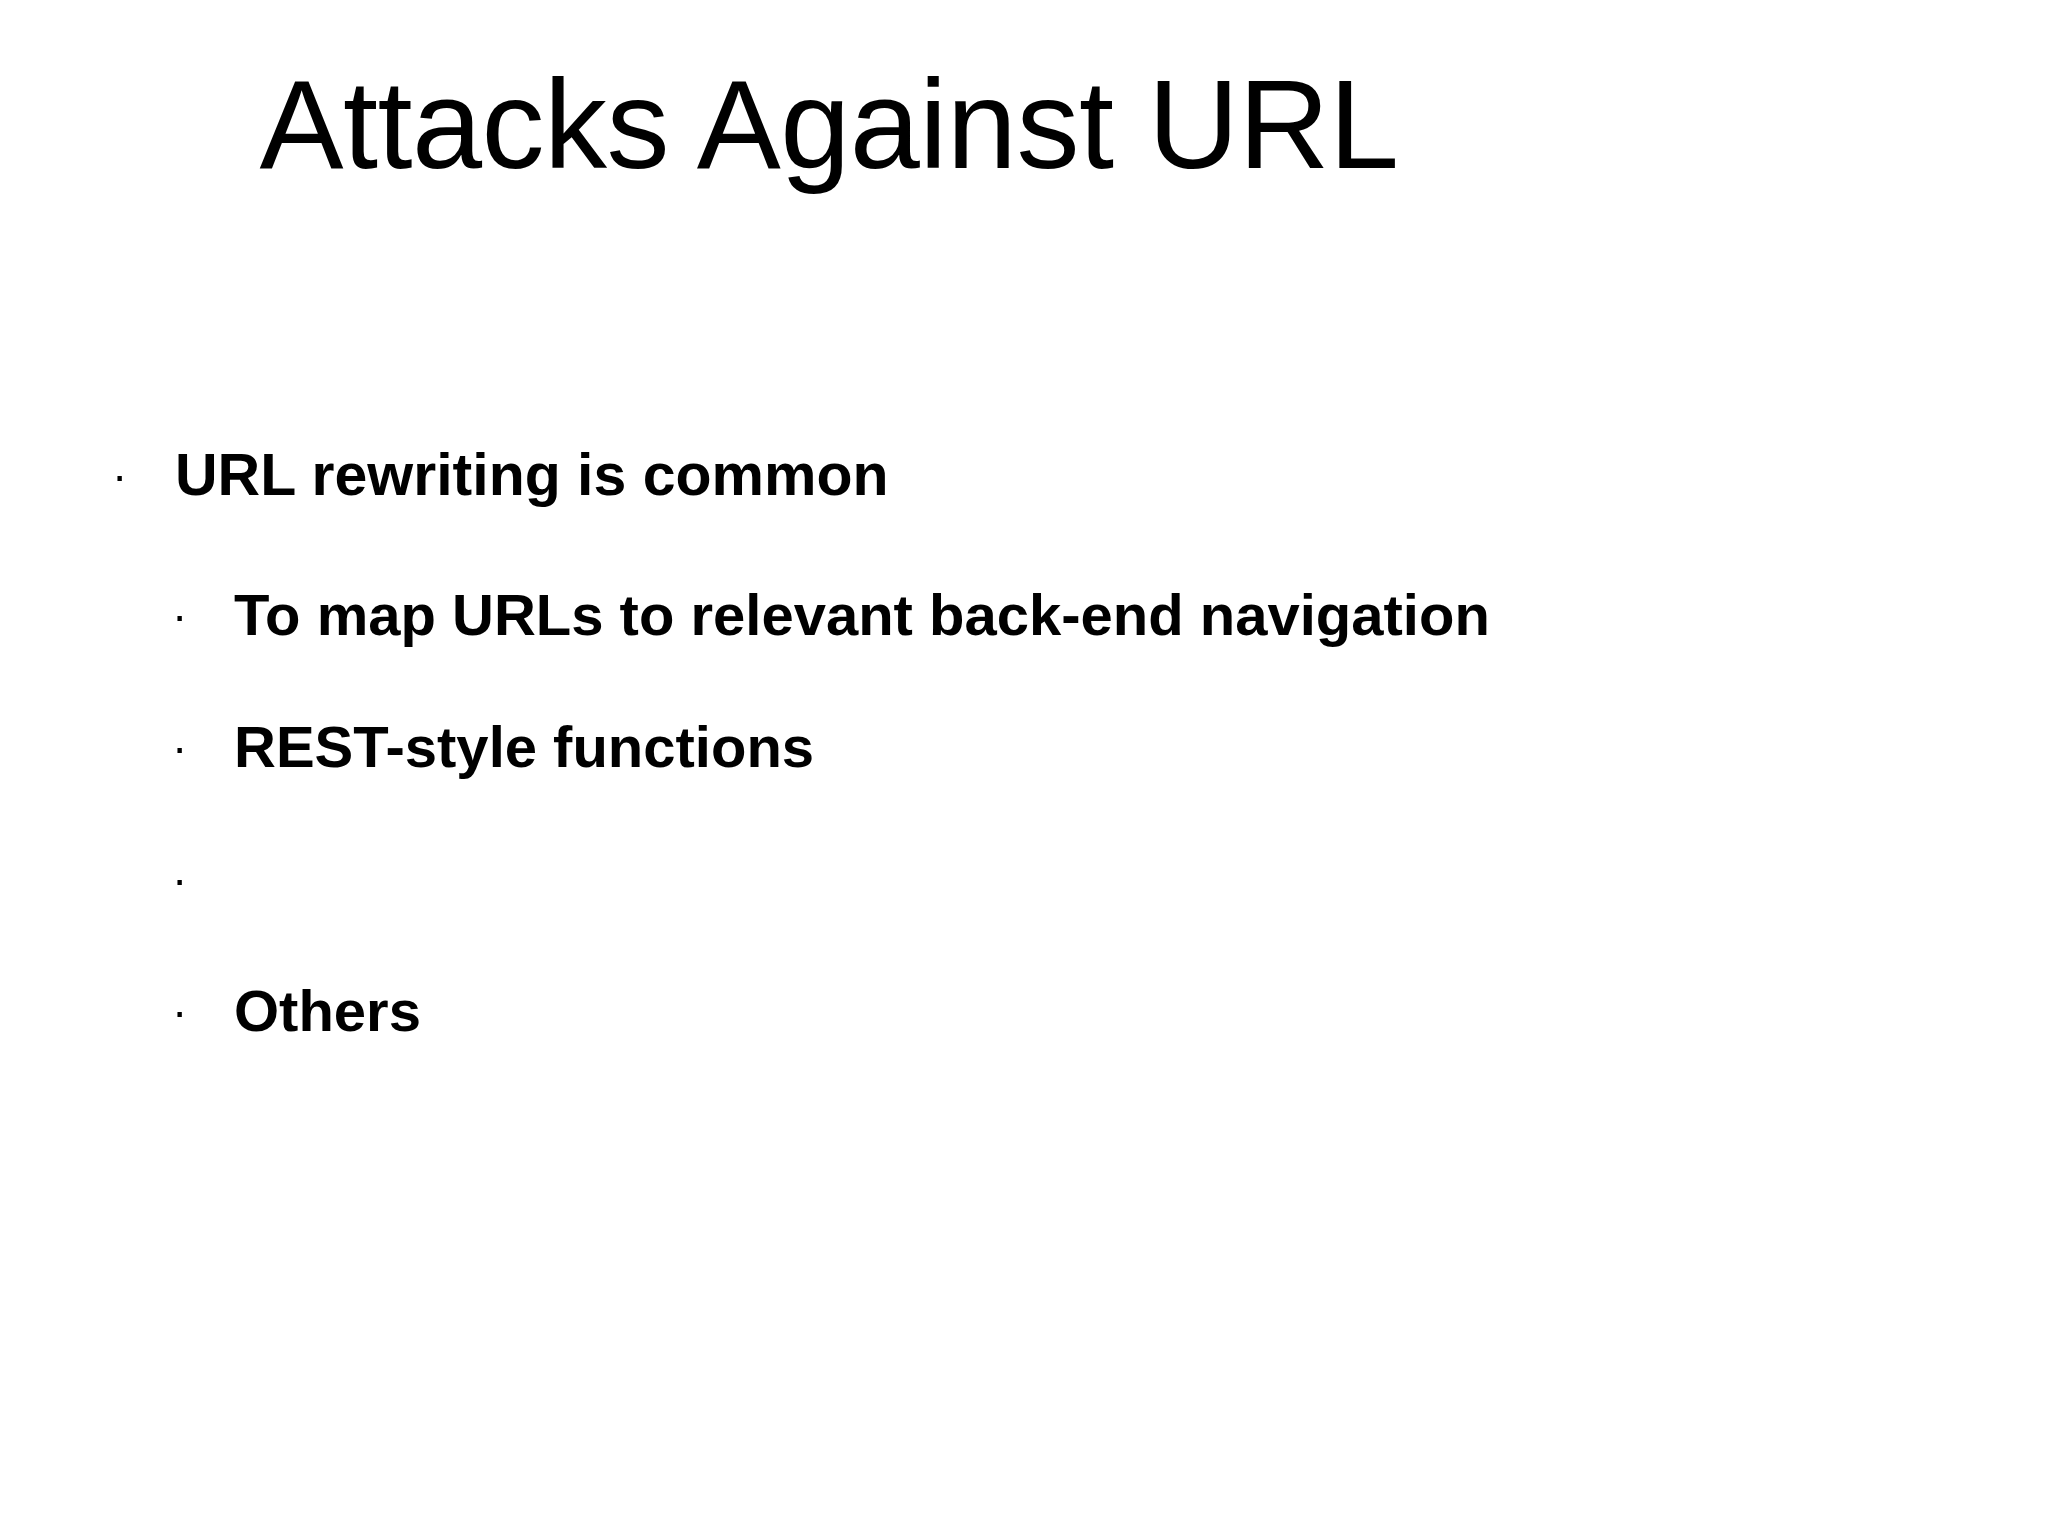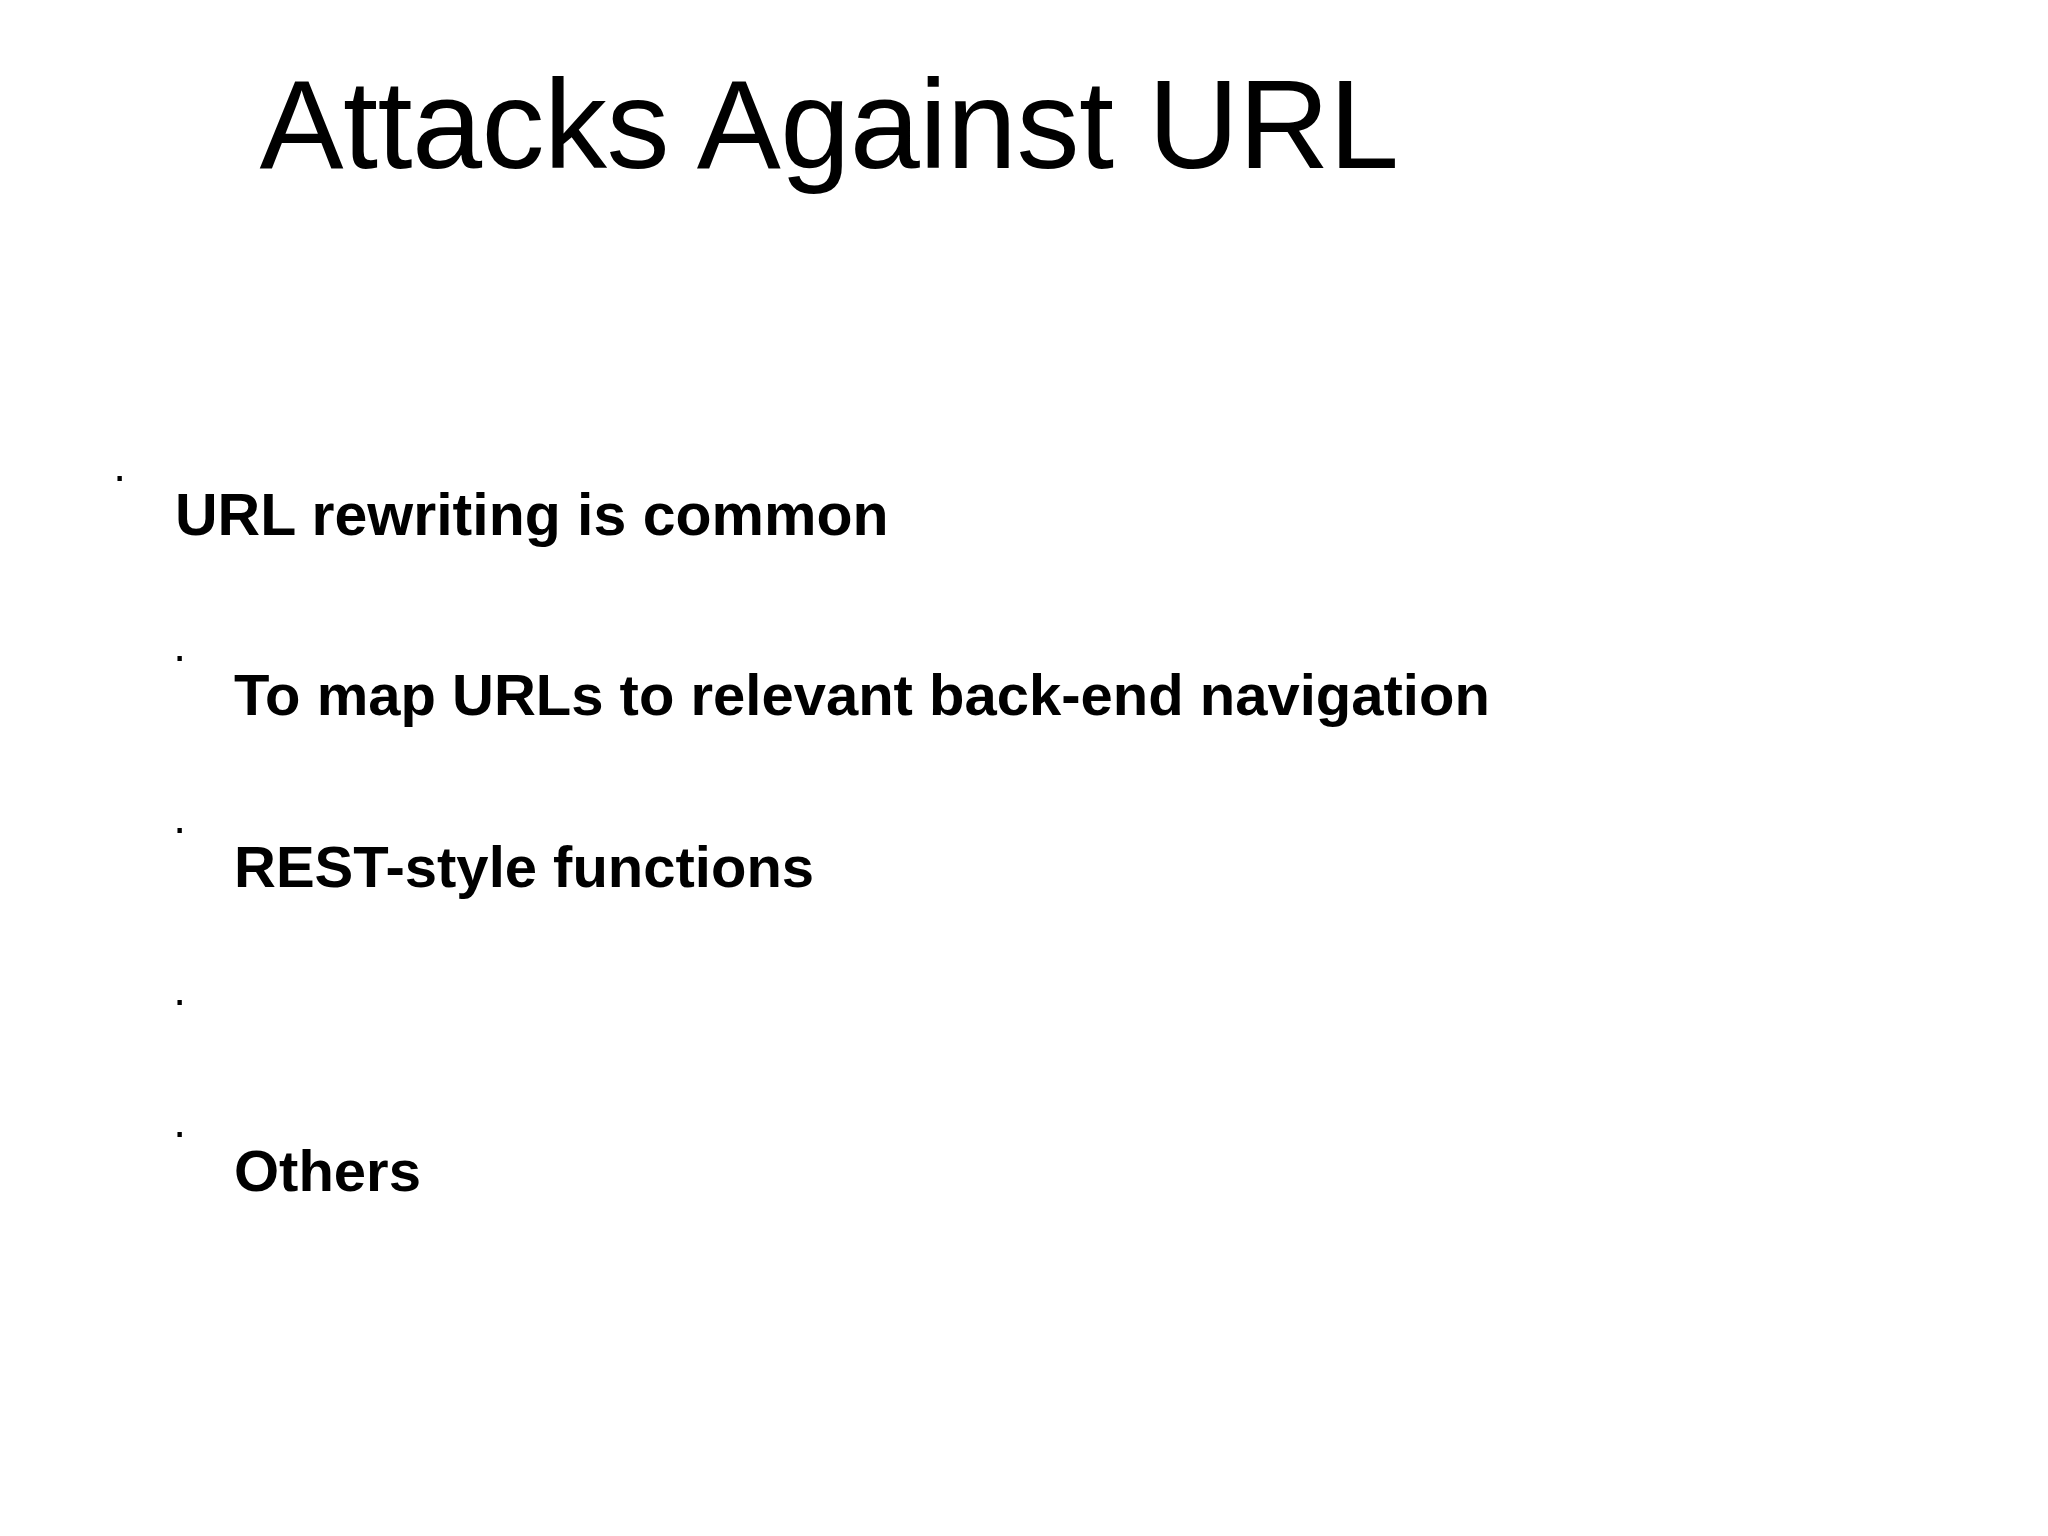--- a/index.html
+++ b/index.html
@@ -76,21 +76,20 @@
     line-height: 70px;
     font-weight: normal;
     text-align: left;
   }
   .level-1 .bullet-marker { width: 63px; }
   .level-2 .bullet-marker { width: 62px; }
 
   .bullet-text {
     flex: 0 1 auto;
     white-space: nowrap;
-    margin-top: 40px;
   }
 </style>
 </head>
 <body>
 
 <div class="slide">
 
   <div class="title-block">
     <div class="title-line">Attacks Against URL</div>
   </div>

